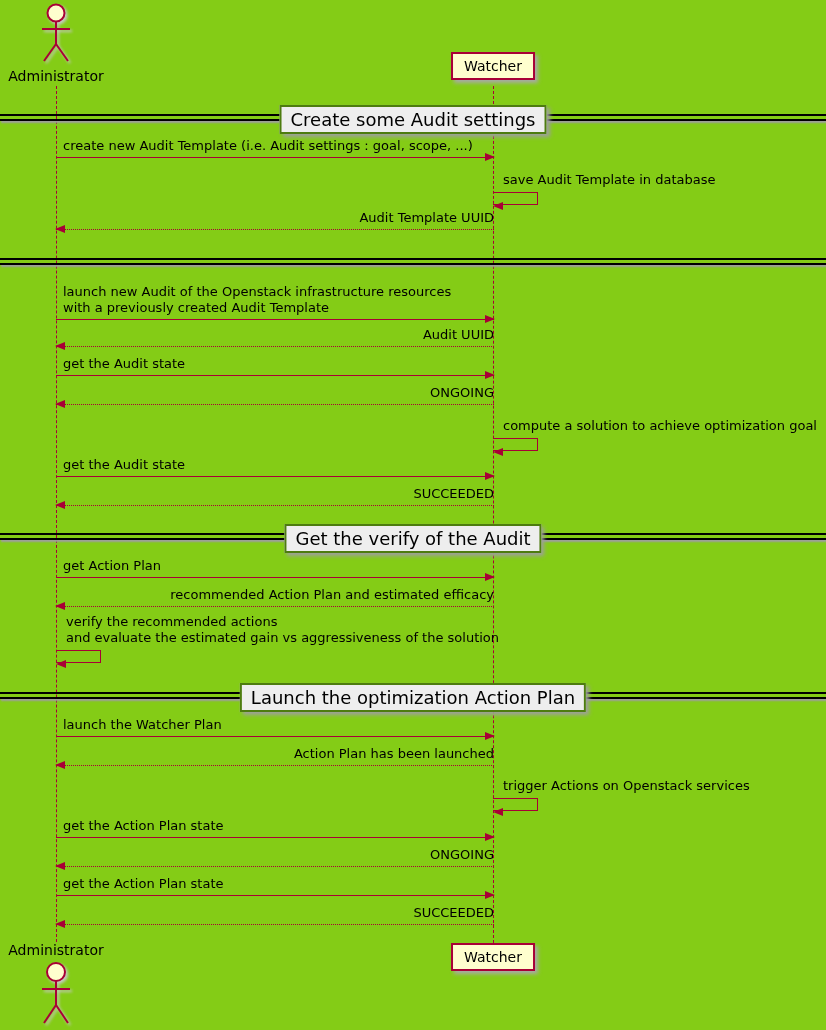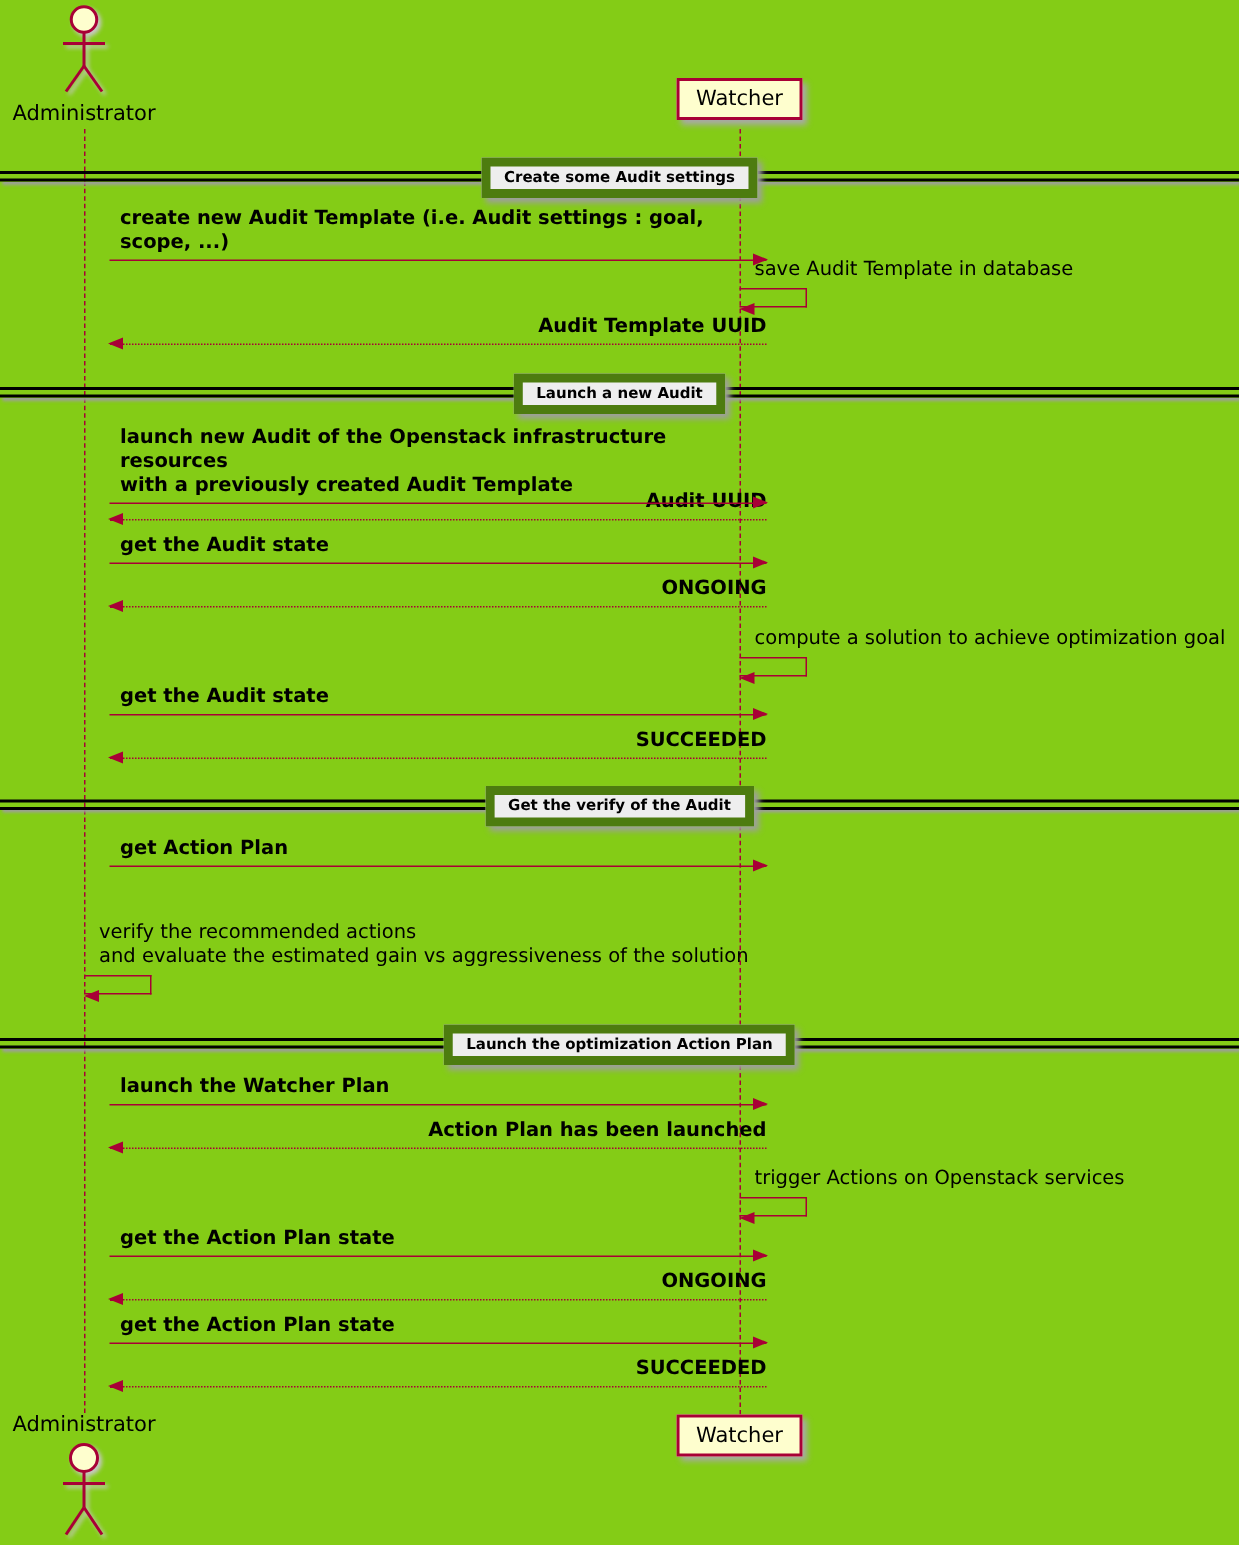--- a/index.html
+++ b/index.html
@@ -27,27 +27,27 @@
 
   
   .divider { position:absolute; left:0; right:0; height:26px; }
   .divider .dline {
     position:absolute; top:9px; left:0; right:0; height:3px;
     border-top:2px solid #000; border-bottom:2px solid #000;
     box-shadow:1px 2px 2px #9e9e9e;
   }
   .divider .dbox {
     position:absolute; top:0; left:50%; transform:translateX(-50%);
-    background:#EEEEEE; border:6px solid #4d7c0f; padding:2px 9px;
-    font-weight:bold; font-size:10px; white-space:nowrap;
+    background:#EEEEEE; border:2px solid #4d7c0f; padding:2px 9px;
+    font-weight:normal; font-size:18px; white-space:nowrap;
     box-shadow:3px 3px 4px #9e9e9e;
   }
 
   
-  .msg { position:absolute; left:73px; width:438px;font-weight:bold; }
+  .msg { position:absolute; left:56px; width:438px; }
   .msg .mlabel { padding:0 0 3px 7px; white-space:pre-line; line-height:16px; }
   .msg.ret .mlabel { padding-left:18px;text-align:right; }
   .msg .aline { position:relative; height:0; }
   .msg.req .aline { border-top:1px solid #A80036; }
   .msg.ret .aline { border-top:1px dotted #A80036; }
   .msg.req .aline::after {
     content:""; position:absolute; right:-1px; top:-5px; width:0; height:0;
     border-top:4px solid transparent; border-bottom:4px solid transparent;
     border-left:10px solid #A80036;
   }
@@ -106,21 +106,20 @@
     <div class="loop"></div>
   </div>
 
   <div class="msg ret" style="top:210px;">
     <div class="mlabel">Audit Template UUID</div>
     <div class="aline"></div>
   </div>
 
   <div class="divider" style="top:249px;">
     <div class="dline"></div>
-    <div class="dbox">Launch a new Audit</div>
   </div>
 
   <div class="msg ret" style="top:327px;">
     <div class="mlabel">Audit UUID</div>
     <div class="aline"></div>
   </div>
 
   <div class="msg req" style="top:284px;">
     <div class="mlabel">launch new Audit of the Openstack infrastructure resources
 with a previously created Audit Template</div>
@@ -155,20 +154,24 @@
   <div class="divider" style="top:524px;">
     <div class="dline"></div>
     <div class="dbox">Get the verify of the Audit</div>
   </div>
 
   <div class="msg req" style="top:558px;">
     <div class="mlabel">get Action Plan</div>
     <div class="aline"></div>
   </div>
 
+  <div class="msg ret" style="top:587px;">
+    <div class="mlabel">recommended Action Plan and estimated efficacy</div>
+    <div class="aline"></div>
+  </div>
 
   <div class="selfmsg on-admin" style="top:614px; width:460px;">
     <div class="mlabel">verify the recommended actions
 and evaluate the estimated gain vs aggressiveness of the solution</div>
     <div class="loop"></div>
   </div>
 
   <div class="divider" style="top:683px;">
     <div class="dline"></div>
     <div class="dbox">Launch the optimization Action Plan</div>

